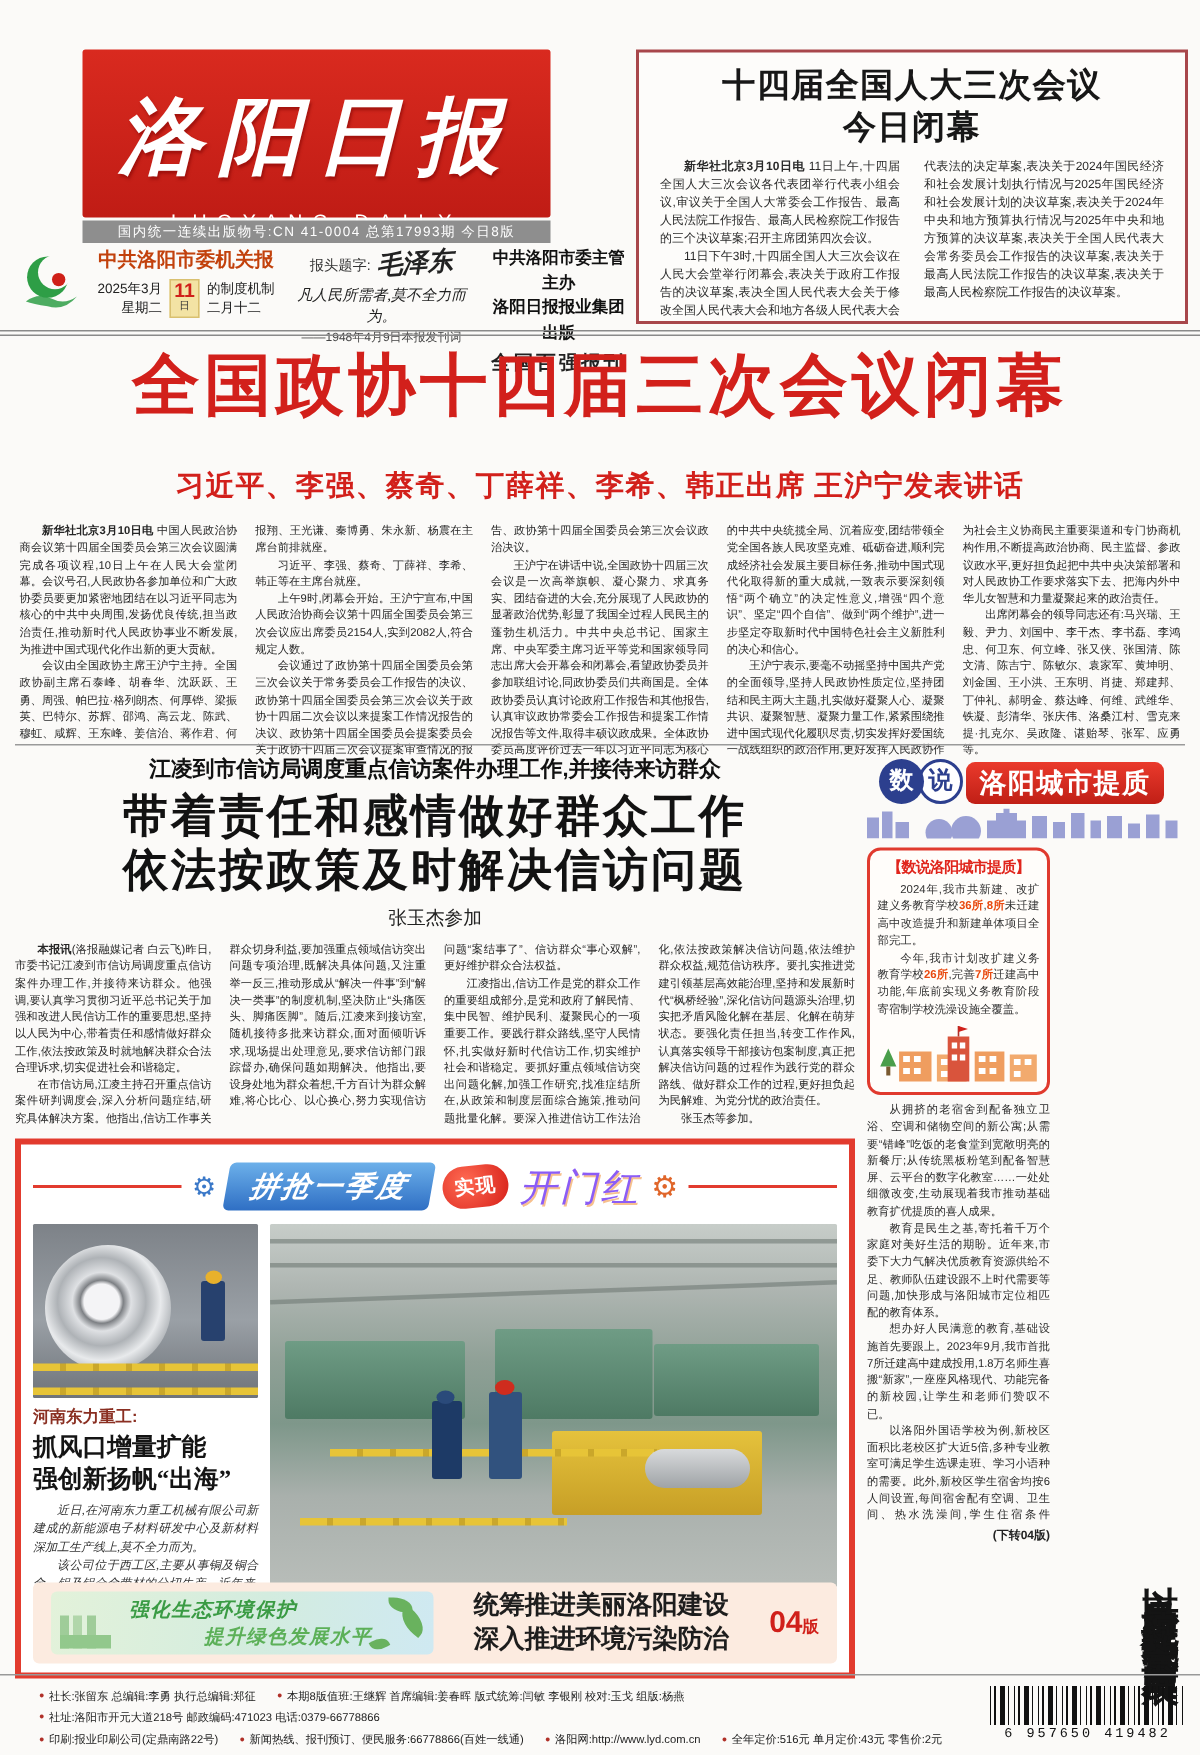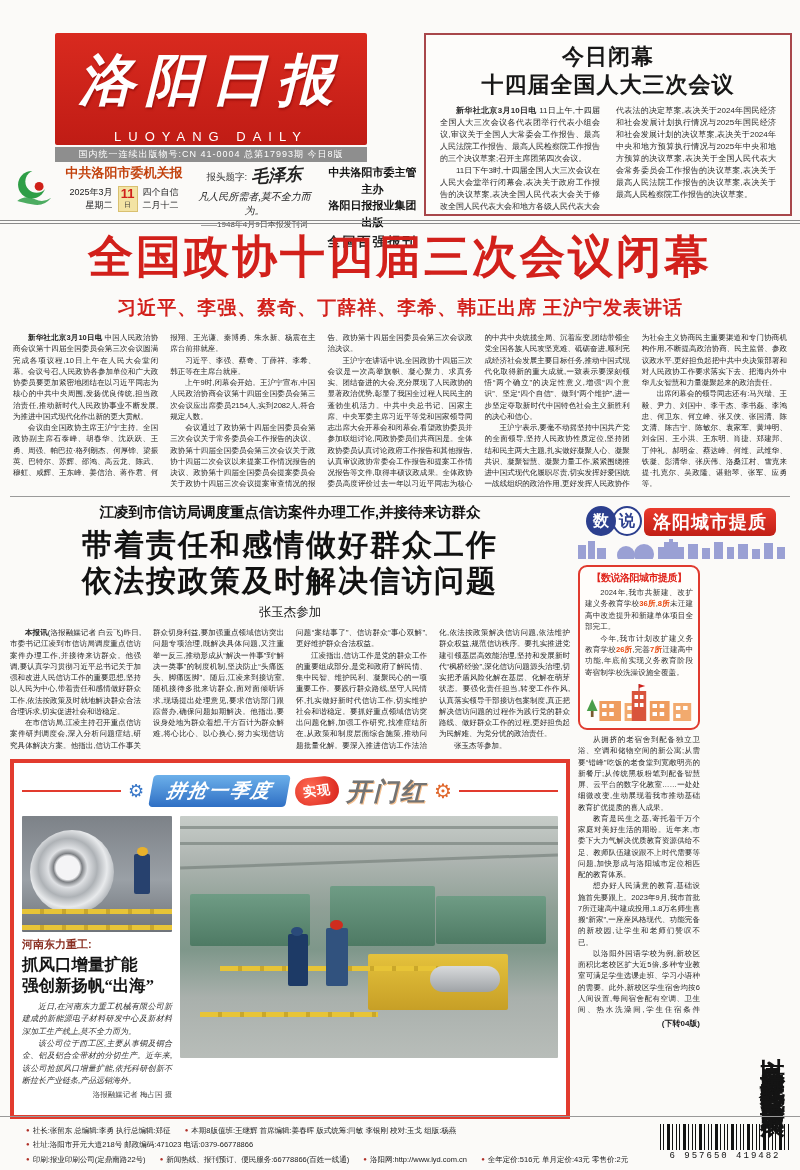--- a/index.html
+++ b/index.html
@@ -4,21 +4,21 @@
 <style>
   * { margin:0; padding:0; box-sizing:border-box; }
   html,body { background:#e9e7e4; }
   body { font-family:"Liberation Sans", sans-serif; }
   .page { position:relative; width:800px; height:1170px; background:#fbfaf8; margin:0 auto; overflow:hidden; color:#222; }
 
   
   .logo-box { position:absolute; left:55px; top:33px; width:312px; height:112px;
     background:linear-gradient(180deg,#d92a1f,#c01c15); border-radius:2px; text-align:center; }
   .logo-title { font-family:"Liberation Serif", serif; font-style:italic; font-weight:bold;
-    color:#fff; font-size:56px; letter-spacing:10px; padding-top:10px; text-shadow:1px 2px 2px rgba(120,0,0,.5); }
+    color:#fff; font-size:56px; letter-spacing:10px; padding-top:21px; text-shadow:1px 2px 2px rgba(120,0,0,.5); }
   .logo-sub { color:#fff; font-size:13px; letter-spacing:7px; margin-top:10px; }
   .issue-strip { position:absolute; left:55px; top:147px; width:312px; height:15px; background:#8e8e8e;
     color:#fff; font-size:9px; line-height:15px; text-align:center; letter-spacing:1px; }
   .mast-info { position:absolute; left:14px; top:164px; width:408px; display:flex; gap:8px; align-items:flex-start; }
   .mast-col-a { width:152px; text-align:center; }
   .organ { font-family:Liberation Mono, monospace; font-weight:bold; font-size:13px; color:#c2410c; }
   .date-row { display:flex; justify-content:center; gap:5px; margin-top:4px; align-items:center; }
   .date-stack { font-size:9px; line-height:1.45; color:#222; text-align:right; }
   .date-stack.left { text-align:left; }
   .day-box { width:20px; height:26px; background:#f3e3a4; border:1px solid #d9c070; text-align:center; }
@@ -45,21 +45,21 @@
   .npc-body p { text-indent:2em; }
 
   .rule-double { position:absolute; left:0; top:220px; width:800px; height:4px;
     border-top:1px solid #8a8a8a; border-bottom:1px solid #8a8a8a; }
 
   
   .cppcc { position:absolute; left:0; top:227px; width:800px; }
   .cppcc-h1 { font-family:"Liberation Serif", serif; font-weight:bold; font-size:45px; color:#d2201b;
     text-align:center; letter-spacing:3px; }
   .cppcc-sub { font-family:"Liberation Serif", serif; font-weight:bold; font-size:19px; color:#d2201b;
-    text-align:center; margin-top:8px; letter-spacing:1px; }
+    text-align:center; margin-top:24px; letter-spacing:1px; }
   .cppcc-body { margin:11px 13px 0; column-count:5; column-gap:12px; height:158px; overflow:hidden;
     font-size:7.5px; line-height:1.5; text-align:justify; color:#262626; }
   .cppcc-body p { text-indent:2em; }
   .rule-thin { position:absolute; left:10px; right:10px; top:496px; border-top:1px solid #9a9a9a; }
 
   
   .left-main { position:absolute; left:10px; top:503px; width:560px; }
   .xf-kicker { font-size:14.5px; font-weight:bold; text-align:center; color:#111; }
   .xf-h2 { font-family:"Liberation Serif", serif; font-weight:bold; font-size:30px; line-height:1.2;
     text-align:center; color:#121212; letter-spacing:2px; margin-top:5px; }
@@ -71,21 +71,21 @@
   .feature-box { margin-top:6px; border:4px solid #e23b2e; background:#fff; height:360px;
     position:relative; padding:6px 8px; }
   .fb-banner { display:flex; align-items:center; justify-content:center; gap:7px; height:44px; }
   .fb-line { flex:1; border-top:2px solid #e23b2e; }
   .gear { font-size:18px; color:#3a78c8; }
   .gear.orange { color:#e0662a; font-size:20px; }
   .ribbon { background:linear-gradient(180deg,#6cb0ea,#2f6fc4); color:#fff; font-weight:bold; font-style:italic;
     font-size:19px; padding:3px 16px; transform:skewX(-10deg); border-radius:4px; letter-spacing:2px; }
   .badge-shixian { background:radial-gradient(circle at 35% 35%, #ff6a52, #d61f18); color:#fff; font-weight:bold;
     font-size:13px; border-radius:14px; padding:5px 8px; transform:rotate(-6deg); letter-spacing:1px; }
-  .kaimenhong { font-weight:bold; font-style:italic; font-size:25px; color:#737373; letter-spacing:2px;
+  .kaimenhong { font-weight:normal; font-style:italic; font-size:25px; color:#8b5cf6; letter-spacing:2px;
     text-shadow:1px 1px 0 #f7c08e; font-family:"Liberation Serif", serif; }
   .fb-content { display:flex; gap:8px; margin-top:3px; }
   .fb-left { width:150px; }
   .photo { position:relative; overflow:hidden; border-radius:1px; }
   .photo-small { width:150px; height:116px; background:linear-gradient(180deg,#7d8288 0%,#9aa0a6 55%,#6f747a 100%); }
   .coil { position:absolute; left:8px; top:14px; width:84px; height:84px; border-radius:50%;
     background:radial-gradient(circle at 45% 45%, #f4f4f6 0 18%, #7d8084 22%, #dfe1e4 30%, #aeb2b6 45%, #e8eaec 60%, #989da2 80%, #caccce 100%); }
   .worker { position:absolute; background:#27416e; border-radius:2px; }
   .helmet { position:absolute; border-radius:50%; }
   .rail-y { position:absolute; background:repeating-linear-gradient(90deg,#e7c437 0 18px, #caa72a 18px 22px); height:5px; }
@@ -194,21 +194,21 @@
       <div class="date-row">
         <div class="date-stack">
           <div>2025年3月</div>
           <div>星期二</div>
         </div>
         <div class="day-box">
           <div class="day-num">11</div>
           <div class="day-suf">日</div>
         </div>
         <div class="date-stack left">
-          <div>四个自信</div>
+          <div>的制度机制</div>
           <div>二月十二</div>
         </div>
       </div>
     </div>
     <div class="mast-col-b">
       <div class="insc-row">
         <span class="insc-label">报头题字:</span>
         <span class="insc-sig">毛泽东</span>
       </div>
       <div class="motto">凡人民所需者,莫不全力而为。</div>
@@ -216,22 +216,22 @@
     </div>
     <div class="mast-col-c">
       <div class="pub1">中共洛阳市委主管主办</div>
       <div class="pub1">洛阳日报报业集团出版</div>
       <div class="pub3">全国百强报刊</div>
     </div>
   </div>
 
   <div class="npc-box">
     <div class="npc-h">
+      <div>十四届全国人大三次会议</div>
       <div>今日闭幕</div>
-      <div>十四届全国人大三次会议</div>
     </div>
     <div class="npc-body">
       <p><b>新华社北京3月10日电</b><span>  11日上午,十四届全国人大三次会议各代表团举行代表小组会议,审议关于全国人大常委会工作报告、最高人民法院工作报告、最高人民检察院工作报告的三个决议草案;召开主席团第四次会议。</span></p>
       <p>11日下午3时,十四届全国人大三次会议在人民大会堂举行闭幕会,表决关于政府工作报告的决议草案,表决全国人民代表大会关于修改全国人民代表大会和地方各级人民代表大会代表法的决定草案,表决关于2024年国民经济和社会发展计划执行情况与2025年国民经济和社会发展计划的决议草案,表决关于2024年中央和地方预算执行情况与2025年中央和地方预算的决议草案,表决关于全国人民代表大会常务委员会工作报告的决议草案,表决关于最高人民法院工作报告的决议草案,表决关于最高人民检察院工作报告的决议草案。</p>
     </div>
   </div>
 
   <div class="rule-double"></div>
 
   <div class="cppcc">
@@ -308,20 +308,35 @@
           <div class="rail-y" style="left:40px;right:120px;top:150px;"></div>
           <div class="rail-y" style="left:20px;right:180px;top:196px;"></div>
           <div class="worker" style="left:108px;top:118px;width:20px;height:52px;background:#1d3a66;"></div>
           <div class="worker" style="left:146px;top:112px;width:22px;height:58px;background:#31527e;"></div>
           <div class="helmet" style="left:150px;top:104px;width:13px;height:10px;background:#cf2c1e;"></div>
           <div class="helmet" style="left:111px;top:111px;width:12px;height:9px;background:#2a4a7a;"></div>
           <div style="position:absolute;left:250px;top:150px;width:70px;height:26px;border-radius:13px;background:linear-gradient(180deg,#d8dadc,#9fa3a6);"></div>
         </div>
       </div>
 
+      <div class="fb-strip">
+        <div class="eco-banner">
+          <div class="eco-city"></div>
+          <div class="eco-l1">强化生态环境保护</div>
+          <div class="eco-l2">提升绿色发展水平</div>
+          <div class="leaf" style="right:14px;top:4px;width:16px;height:10px;"></div>
+          <div class="leaf" style="right:4px;top:14px;width:20px;height:12px;transform:rotate(40deg);"></div>
+          <div class="leaf" style="right:30px;bottom:3px;width:12px;height:8px;transform:rotate(-30deg);"></div>
+        </div>
+        <div class="promo">
+          <div>统筹推进美丽洛阳建设</div>
+          <div>深入推进环境污染防治</div>
+        </div>
+        <div class="page-ref"><b>04</b><span>版</span></div>
+      </div>
     </div>
   </div>
 
   <div class="right-rail">
     <div class="ss-banner">
       <svg class="ss-skyline" viewBox="0 0 214 20" preserveAspectRatio="none">
         <g fill="#9aa0d4">
           <rect x="0" y="6" width="8" height="14"></rect>
             <rect x="10" y="2" width="7" height="18"></rect>
             <rect x="19" y="9" width="9" height="11"></rect>

